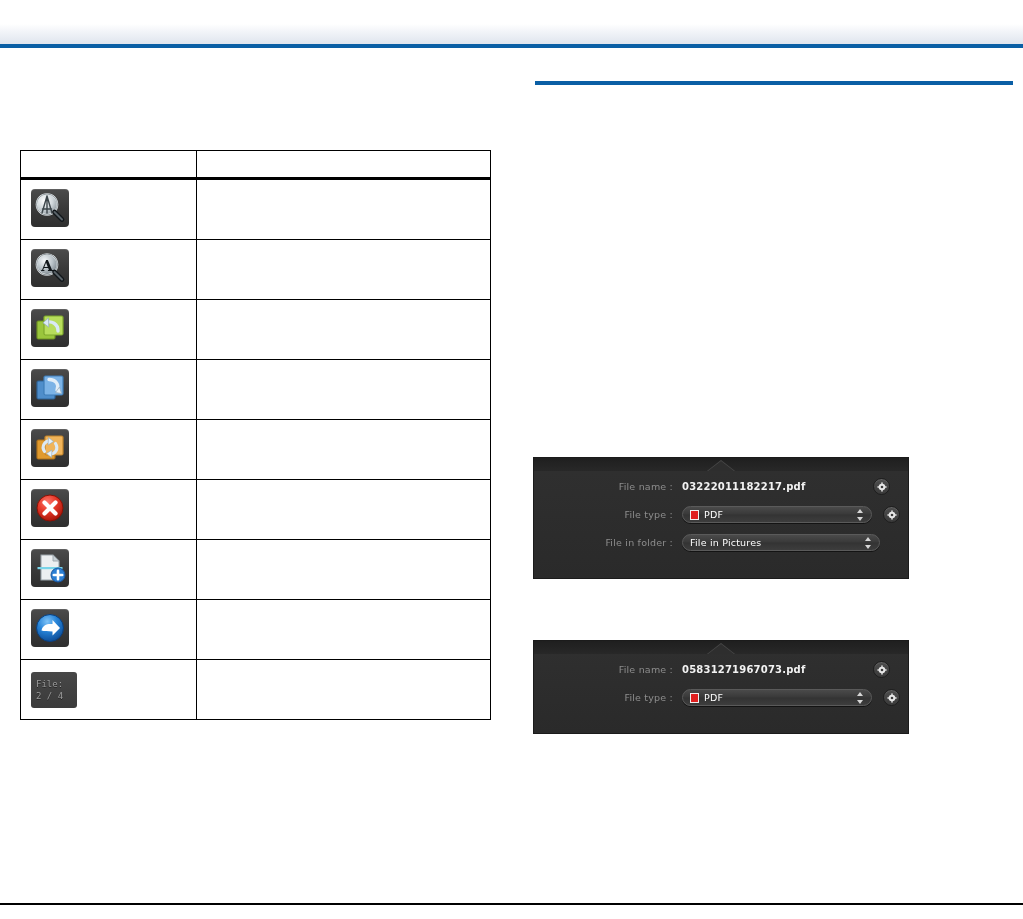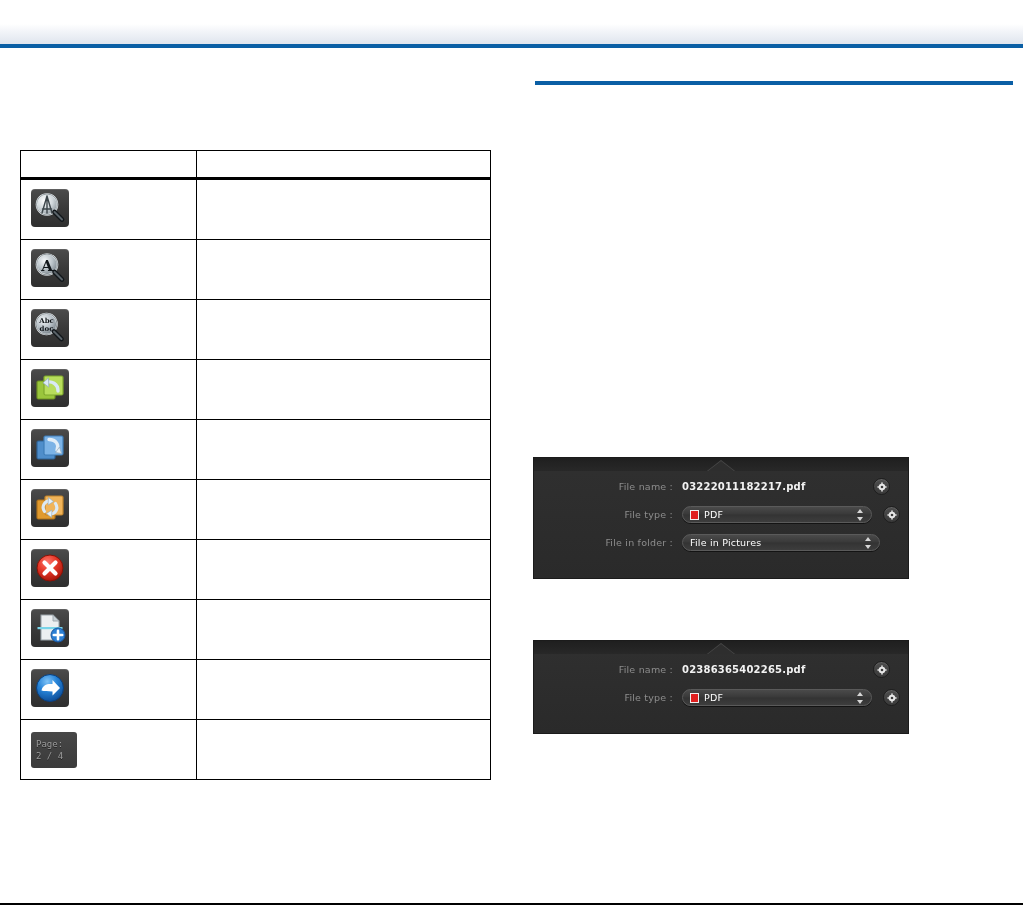--- a/index.html
+++ b/index.html
@@ -348,42 +348,20 @@
               <text x="16" y="21.5" font-family="DejaVu Serif, serif" font-size="15" font-weight="bold" fill="#1d2budget" text-anchor="middle"></text>
               <text x="16" y="21.5" font-family="DejaVu Serif, serif" font-size="15" font-weight="bold" fill="#11161a" text-anchor="middle">A</text>
               <path d="M23.5 23 L31 30.5" stroke="#11161a" stroke-width="4.6" stroke-linecap="round"></path>
               <path d="M23.5 23 L31 30.5" stroke="#5a6369" stroke-width="2" stroke-linecap="round"></path>
             </svg>
           </span>
         </td>
         <td class="desc-cell"></td>
       </tr>
 
-      <tr>
-        <td class="icon-cell">
-          <span class="appicon">
-            <svg width="38" height="38" viewBox="0 0 38 38">
-              <defs>
-                <radialGradient id="g3" cx="38%" cy="32%" r="72%">
-                  <stop offset="0%" stop-color="#f2f5f7"></stop>
-                  <stop offset="55%" stop-color="#b5bec5"></stop>
-                  <stop offset="100%" stop-color="#737d84"></stop>
-                </radialGradient>
-              </defs>
-              <circle cx="15.5" cy="15" r="10.5" fill="url(#g3)" stroke="#eef2f4" stroke-width="1.6"></circle>
-              <circle cx="15.5" cy="15" r="10.5" fill="none" stroke="#5f686e" stroke-width="0.7"></circle>
-              <text x="15.5" y="14" font-family="DejaVu Serif, serif" font-size="7" font-weight="bold" fill="#11161a" text-anchor="middle">Abc</text>
-              <text x="15.5" y="21.5" font-family="DejaVu Serif, serif" font-size="7" font-weight="bold" fill="#11161a" text-anchor="middle">doc</text>
-              <path d="M23 22.5 L30.5 30" stroke="#11161a" stroke-width="4.6" stroke-linecap="round"></path>
-              <path d="M23 22.5 L30.5 30" stroke="#5a6369" stroke-width="2" stroke-linecap="round"></path>
-            </svg>
-          </span>
-        </td>
-        <td class="desc-cell"></td>
-      </tr>
 
       <tr>
         <td class="icon-cell">
           <span class="appicon">
             <svg width="38" height="38" viewBox="0 0 38 38">
               <rect x="6" y="12" width="18" height="18" rx="1.5" fill="#9ac63c" stroke="#6f9321" stroke-width="1.2"></rect>
               <rect x="13" y="7" width="19" height="19" rx="1.5" fill="#b7dd5c" stroke="#7fa82c" stroke-width="1.2"></rect>
               <path d="M27 22 C27 14.5 20.5 11.5 15 13.5" stroke="#d9e9f5" stroke-width="3.4" fill="none" stroke-linecap="round"></path>
               <path d="M17.5 9 L12 13.8 L17.8 18.2 Z" fill="#dbeaf6" stroke="#8fa7bb" stroke-width="0.7"></path>
             </svg>
@@ -471,21 +449,21 @@
               <path d="M10.5 21.5 C11.5 16 16 14.5 21.5 15 L21.5 11 L29 19 L21.5 26.5 L21.5 22.5 C16.5 22 13 22.5 10.5 21.5 Z" fill="#ffffff"></path>
             </svg>
           </span>
         </td>
         <td class="desc-cell"></td>
       </tr>
 
       <tr>
         <td class="icon-cell">
           <span class="page-chip">
-            <span>Page:</span>
+            <span>File:</span>
             <span>2 / 4</span>
           </span>
         </td>
         <td class="desc-cell"></td>
       </tr>
 
     </tbody>
   </table>
 </div>
 
@@ -553,21 +531,21 @@
   </div>
 
   <div class="settings-panel" style="left:13px; top:580px;">
     <div class="panel-top-strip">
       <div class="panel-notch-line"></div>
       <div class="panel-notch"></div>
     </div>
 
     <div class="panel-row">
       <span class="row-label">File name :</span>
-      <span class="row-value-text">02386365402265.pdf</span>
+      <span class="row-value-text">05831271967073.pdf</span>
       <span class="gear-btn" style="margin-left:68px;">
         <svg width="10" height="10" viewBox="0 0 10 10">
           <circle cx="5" cy="5" r="3.3" fill="#e8e8e8"></circle>
           <circle cx="5" cy="5" r="1.3" fill="#3a3a3a"></circle>
           <g fill="#e8e8e8">
             <rect x="4.3" y="0.4" width="1.4" height="2"></rect>
             <rect x="4.3" y="7.6" width="1.4" height="2"></rect>
             <rect x="0.4" y="4.3" width="2" height="1.4"></rect>
             <rect x="7.6" y="4.3" width="2" height="1.4"></rect>
           </g>

